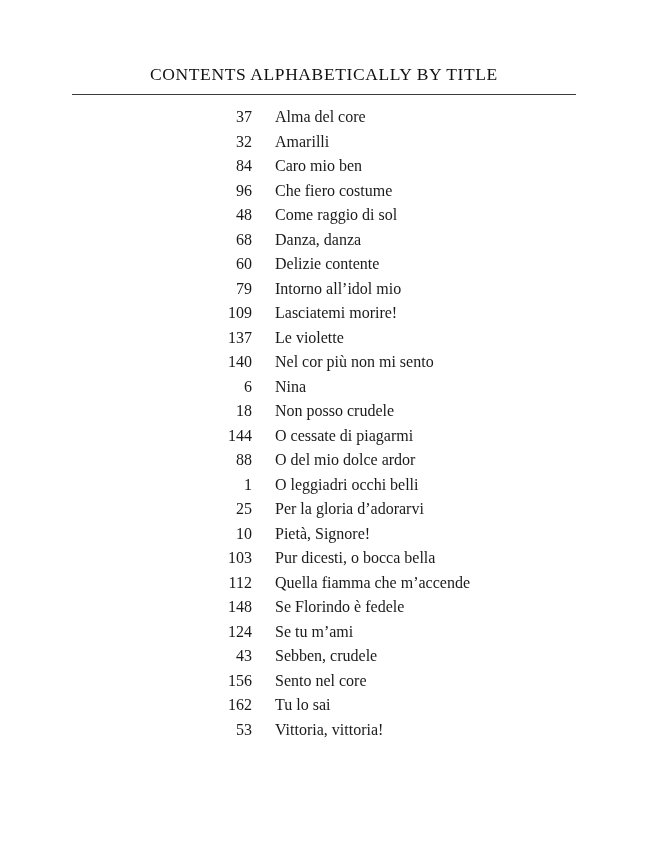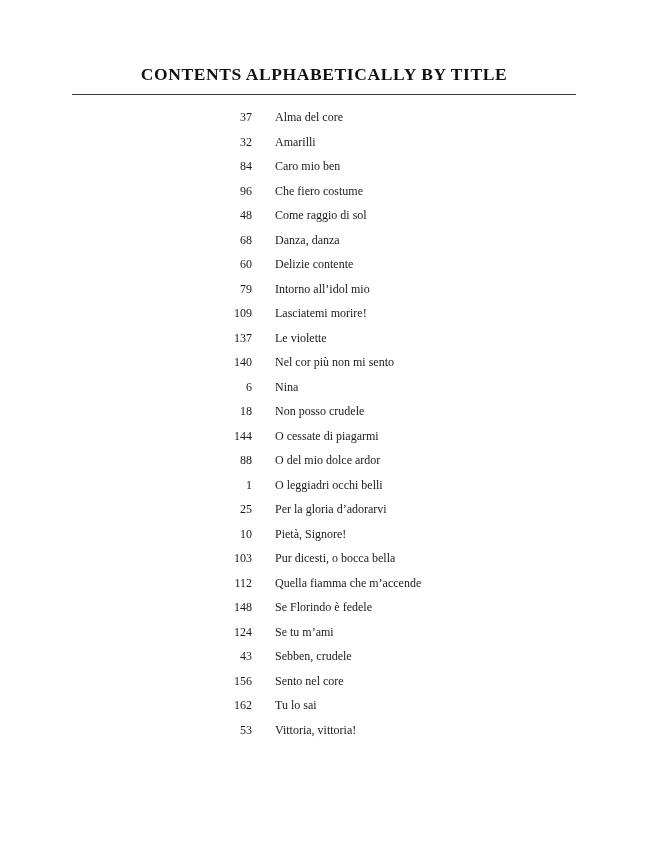--- a/index.html
+++ b/index.html
@@ -16,39 +16,39 @@
     font-family: "Liberation Serif", "DejaVu Serif", serif;
     color: #1a1a1a;
     box-sizing: border-box;
     overflow: hidden;
   }
   .page-title {
     margin: 0;
     padding-top: 64px;
     text-align: center;
     font-size: 17.5px;
-    font-weight: bold;
+    font-weight: normal;
     letter-spacing: 0.6px;
     color: #111111;
   }
   .title-rule {
     width: 504px;
     height: 0;
     border: none;
     border-top: 1.2px solid #3a3a3a;
     margin: 9px auto 0 auto;
   }
   .toc-list {
     margin-top: 10px;
   }
   .toc-row {
     display: flex;
     align-items: baseline;
     height: 24.5px;
-    font-size: 12px;
+    font-size: 16px;
     line-height: 24.5px;
   }
   .toc-num {
     width: 48px;
     margin-left: 204px;
     text-align: right;
     flex: 0 0 auto;
   }
   .toc-title {
     margin-left: 23px;

